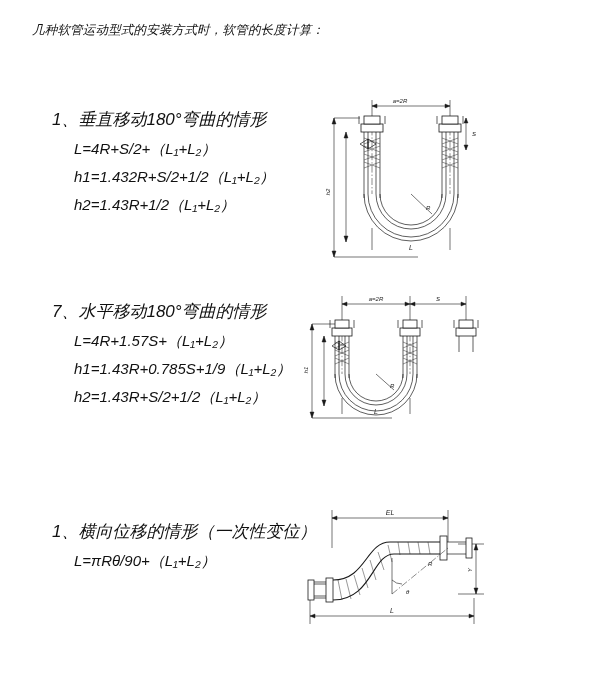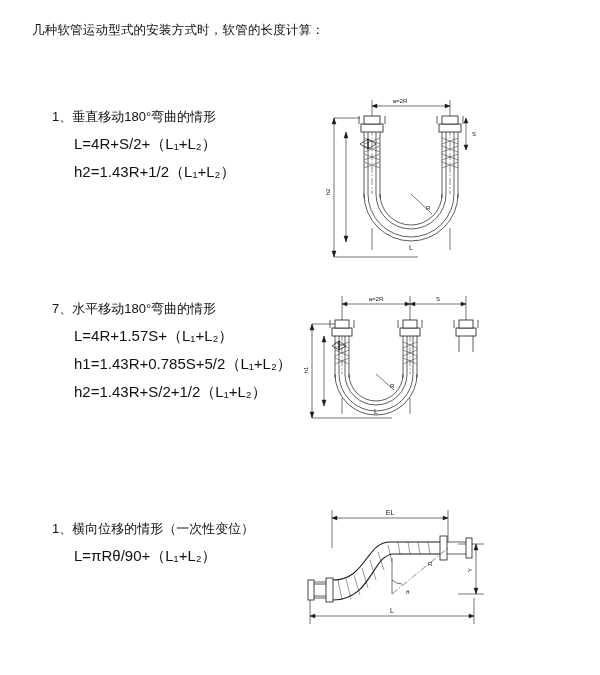--- a/index.html
+++ b/index.html
@@ -12,20 +12,21 @@
     background: #ffffff;
     font-family: "Liberation Sans", sans-serif;
     color: #111111;
     position: relative;
     overflow: hidden;
   }
   .page {
     position: relative;
     width: 600px;
     height: 500px;
+    font-style: italic;
   }
   .heading {
     position: absolute;
     left: 32px;
     top: 22px;
     font-size: 12.5px;
     letter-spacing: 0.2px;
     white-space: nowrap;
   }
   .section {
@@ -37,21 +38,21 @@
   .sec2 { top: 300px; }
   .sec3 { top: 520px; }
 
   .textblock {
     position: absolute;
     left: 52px;
     top: 0;
     width: 260px;
   }
   .sec-title {
-    font-size: 13px;
+    font-size: 17px;
     margin-bottom: 9px;
     white-space: nowrap;
   }
   .formula {
     font-size: 15px;
     margin: 0 0 9px 22px;
     white-space: nowrap;
   }
   .figure {
     position: absolute;
@@ -85,20 +86,21 @@
 <body>
 
 <div class="page">
 
   <div class="heading">几种软管运动型式的安装方式时，软管的长度计算：</div>
 
   <div class="section sec1">
     <div class="textblock">
       <div class="sec-title">1、垂直移动180°弯曲的情形</div>
       <div class="formula">L=4R+S/2+（L₁+L₂）</div>
+      <div class="formula">h1=1.432R+S/2+1/2（L₁+L₂）</div>
       <div class="formula">h2=1.43R+1/2（L₁+L₂）</div>
     </div>
 
     <div class="figure fig1">
       <svg width="200" height="200" viewBox="0 0 200 200">
 
         <line class="dimln" x1="72" y1="18" x2="72" y2="38"></line>
         <line class="dimln" x1="150" y1="18" x2="150" y2="38"></line>
         <line class="dimln" x1="72" y1="24" x2="150" y2="24"></line>
         <path class="hatch" d="M72 24 l5 -2 v4 z" fill="#1a1a1a"></path>
@@ -179,21 +181,21 @@
         <path class="hatch" d="M166 68 l-2 -5 h4 z" fill="#1a1a1a"></path>
         <text class="dimtxt" x="174" y="54" text-anchor="middle">S</text>
       </svg>
     </div>
   </div>
 
   <div class="section sec2">
     <div class="textblock">
       <div class="sec-title">7、水平移动180°弯曲的情形</div>
       <div class="formula">L=4R+1.57S+（L₁+L₂）</div>
-      <div class="formula">h1=1.43R+0.785S+5/2（L₁+L₂）</div>
+      <div class="formula">h1=1.43R+0.785S+1/9（L₁+L₂）</div>
       <div class="formula">h2=1.43R+S/2+1/2（L₁+L₂）</div>
     </div>
 
     <div class="figure fig2">
       <svg width="200" height="180" viewBox="0 0 200 180">
 
         <line class="dimln" x1="42" y1="18" x2="42" y2="44"></line>
         <line class="dimln" x1="110" y1="18" x2="110" y2="44"></line>
         <line class="dimln" x1="166" y1="18" x2="166" y2="44"></line>
         <line class="dimln" x1="42" y1="26" x2="110" y2="26"></line>

